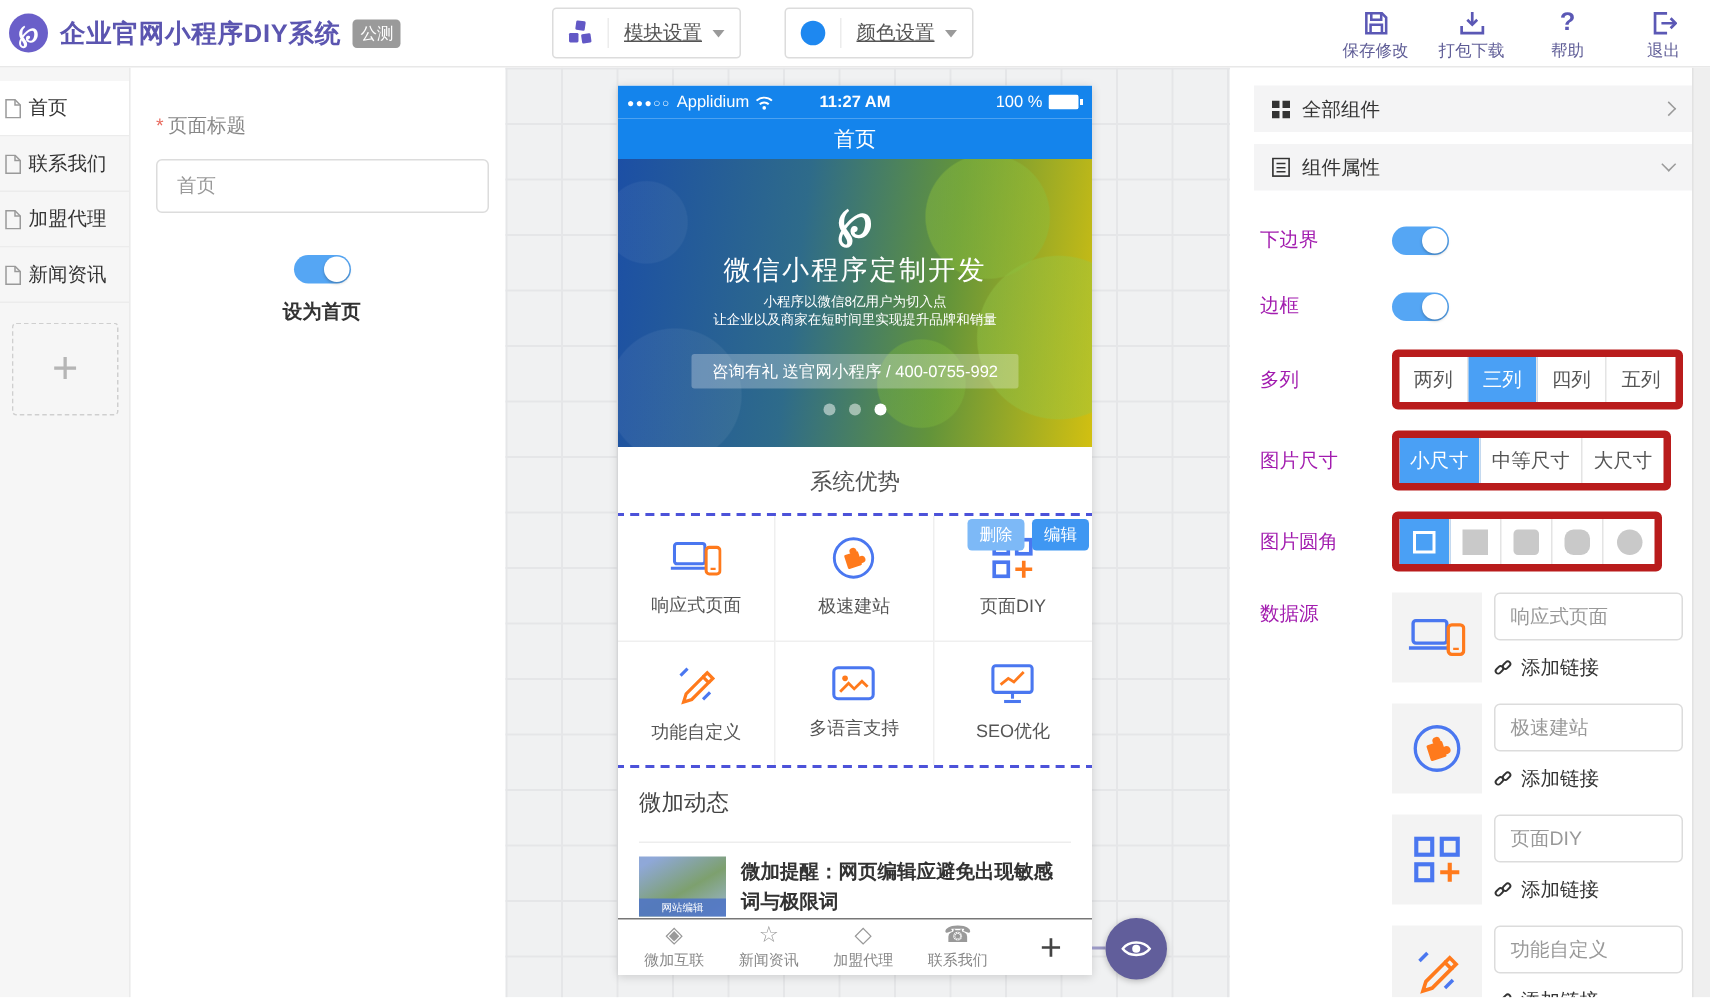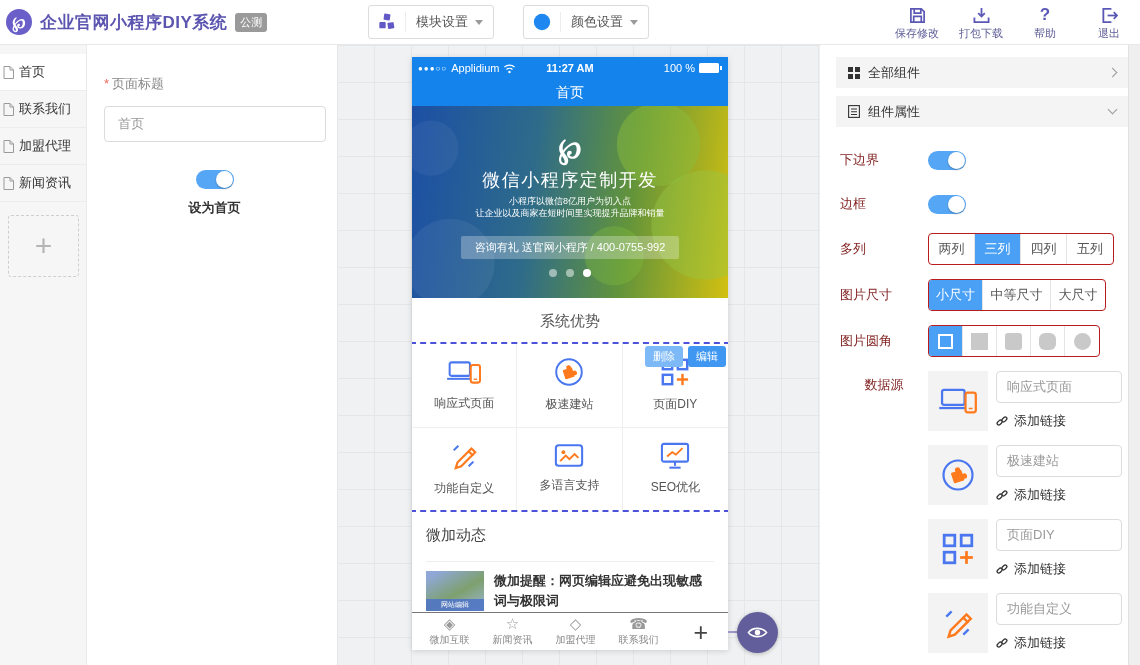--- a/index.html
+++ b/index.html
@@ -12,21 +12,21 @@
             display:flex; align-items:center; position:relative; z-index:9; }
   .brand { display:flex; align-items:center; gap:8px; margin-left:6px; }
   .brand-logo { width:26px; height:26px; border-radius:50%; background:#6a5fc9;
                 color:#fff; font-size:16px; font-weight:bold; display:flex;
                 align-items:center; justify-content:center; }
   .brand-title { font-size:17px; font-weight:bold; color:#5b55b0; letter-spacing:.5px; }
   .brand-badge { background:#9a9a9a; color:#fff; font-size:11px; padding:2px 5px;
                  border-radius:3px; }
   .menus { position:absolute; left:368px; top:5px; display:flex; gap:29px; }
   .menu-btn { height:34px; background:#fff; border:1px solid #dcdcdc; border-radius:3px;
-              display:flex; align-items:center; font-size:13px; color:#555; cursor:pointer; }
+              display:flex; align-items:center; font-size:13px; color:#555; cursor:pointer;text-decoration:underline; }
   .menu-ico { padding:0 9px; border-right:1px solid #ececec; display:flex; align-items:center; height:20px; }
   .menu-label { padding:0 7px 0 10px; }
   .caret { width:0; height:0; border-left:4px solid transparent; border-right:4px solid transparent;
            border-top:5px solid #9a9a9a; margin-right:10px; }
   .actions { position:absolute; right:6px; top:5px; display:flex; gap:14px; }
   .action { width:50px; text-align:center; color:#5e5c96; cursor:pointer; }
   .action-ico { height:19px; display:flex; align-items:flex-end; justify-content:center; color:#5b58b5; }
   .action-label { font-size:11px; margin-top:2px; white-space:nowrap; }
   .qmark { font-size:17px; font-weight:bold; color:#5b58b5; line-height:19px; }
 
@@ -134,38 +134,38 @@
                overflow:hidden; }
   .insp-bar { height:31px; background:#f4f4f5; display:flex; align-items:center; gap:8px;
               margin:0 0 8px 16px; padding:0 12px; color:#333; cursor:pointer; }
   .insp-bar .chev { margin-left:auto; }
   .chev-r { width:7px; height:7px; border-right:1.5px solid #9a9a9a; border-bottom:1.5px solid #9a9a9a;
             transform:rotate(-45deg); }
   .chev-d { width:7px; height:7px; border-right:1.5px solid #9a9a9a; border-bottom:1.5px solid #9a9a9a;
             transform:rotate(45deg); margin-top:-4px; }
   .props { padding:10px 0 0 20px; }
   .prop-row { display:flex; align-items:center; min-height:30px; margin-bottom:14px; }
-  .prop-label { width:88px; flex-shrink:0; color:#7f1d1d; }
-  .btn-group { display:flex; border:1px solid #b91c1c; border-radius:4px; overflow:hidden;
+  .prop-label { width:88px; flex-shrink:0; color:#a21caf; }
+  .btn-group { display:flex; border:5px solid #b91c1c; border-radius:4px; overflow:hidden;
                background:#fff; }
   .bg-opt { height:30px; display:flex; align-items:center; justify-content:center;
             border-right:1px solid #e4e4e4; color:#555; cursor:pointer; white-space:nowrap; }
   .bg-opt:last-child { border-right:none; }
   .bg-opt.sel { background:#4aa0f5; color:#fff; }
   .w46 { width:46px; } .w54 { width:54px; } .w64 { width:68px; }
   .shape-opt { width:34px; height:30px; display:flex; align-items:center; justify-content:center;
                border-right:1px solid #e4e4e4; cursor:pointer; }
   .shape-opt:last-child { border-right:none; }
   .shape-opt.sel { background:#4aa0f5; }
   .shp { width:17px; height:17px; background:#c9c9c9; }
   .shp.r0 { border-radius:0; } .shp.r1 { border-radius:3px; } .shp.r2 { border-radius:6px; }
   .shp.rc { border-radius:50%; }
   .shp.outline { background:transparent; border:2px solid #fff; width:15px; height:15px; }
   .ds-row { align-items:flex-start; }
-  .ds-label { padding-top:5px;text-align:center; }
+  .ds-label { padding-top:5px; }
   .ds-list { display:flex; flex-direction:column; gap:14px; }
   .ds-item { display:flex; gap:8px; }
   .ds-thumb { width:60px; height:60px; background:#f3f3f3; display:flex; align-items:center;
               justify-content:center; flex-shrink:0; }
   .ds-right { display:flex; flex-direction:column; }
   .ds-input { width:126px; height:32px; border:1px solid #dcdcdc; border-radius:4px;
               font-size:13px; color:#999; padding:0 10px; font-family:inherit; outline:none;
               text-align:left; background:#fff; }
   .ds-link { margin-top:9px; display:flex; align-items:center; gap:6px; font-size:13px;
              color:#333; cursor:pointer; }

